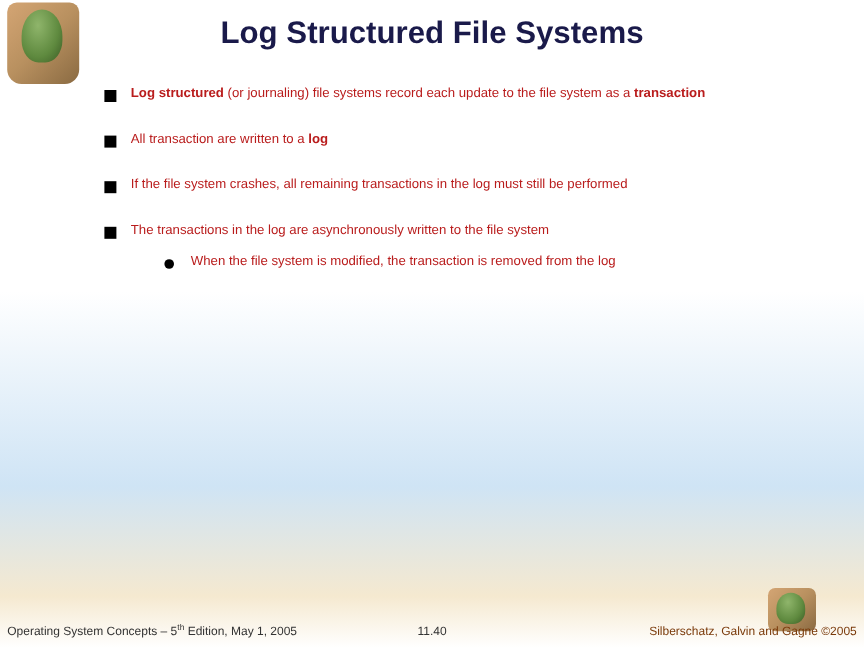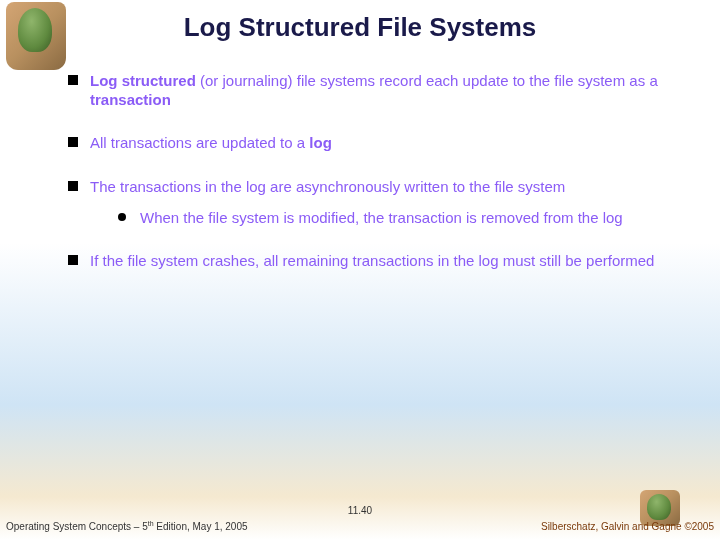--- a/index.html
+++ b/index.html
@@ -47,23 +47,23 @@
   }
   .dino-bottom::before {
     content: "";
     position: absolute;
     top: 4px; left: 7px;
     width: 24px; height: 26px;
     background: radial-gradient(ellipse at 40% 30%, #8fb56b 0%, #5f8a3f 60%, #3a5a24 100%);
     border-radius: 60% 60% 50% 50%;
   }
   .content {
-    padding: 22px 46px 0 68px;
-    font-size: 15px;
-    color: #8b5cf6;
+    padding: 22px 46px 0 87px;
+    font-size: 11px;
+    color: #b91c1c;
     line-height: 1.28;
   }
   .lvl1 {
     position: relative;
     padding-left: 22px;
     margin-bottom: 24px;
   }
   .lvl1::before {
     content: "";
     position: absolute;
@@ -87,50 +87,50 @@
   }
   .footer {
     position: absolute;
     bottom: 8px;
     left: 0;
     width: 100%;
     font-size: 10px;
     color: #333;
   }
   .foot-left { position: absolute; left: 6px; bottom: 0; }
-  .foot-mid  { position: absolute; left: 50%; transform: translateX(-50%); bottom: 16px; }
+  .foot-mid  { position: absolute; left: 50%; transform: translateX(-50%); bottom: 0; }
   .foot-right{ position: absolute; right: 6px; bottom: 0; color: #7a3a0a; }
   sup { font-size: 0.7em; }
 </style>
 </head>
 <body>
 
 <div class="dino-top"></div>
 
 <div class="title">Log Structured File Systems</div>
 
 <div class="content">
 
   <div class="lvl1">
     <b>Log structured</b><span> (or journaling) file systems record each update to the file system as a </span><b>transaction</b>
   </div>
 
   <div class="lvl1">
-    <span>All transactions are updated to a </span><b>log</b>
+    <span>All transaction are written to a </span><b>log</b>
+  </div>
+
+  <div class="lvl1">
+    <span>If the file system crashes, all remaining transactions in the log must still be performed</span>
   </div>
 
   <div class="lvl1">
     <span>The transactions in the log are asynchronously written to the file system</span>
     <div class="lvl2">
       <span> When the file system is modified, the transaction is removed from the log</span>
     </div>
-  </div>
-
-  <div class="lvl1">
-    <span>If the file system crashes, all remaining transactions in the log must still be performed</span>
   </div>
 
 </div>
 
 <div class="dino-bottom"></div>
 
 <div class="footer">
   <div class="foot-left">
     <span>Operating System Concepts – 5</span><sup>th</sup><span> Edition, May 1, 2005</span>
   </div>

